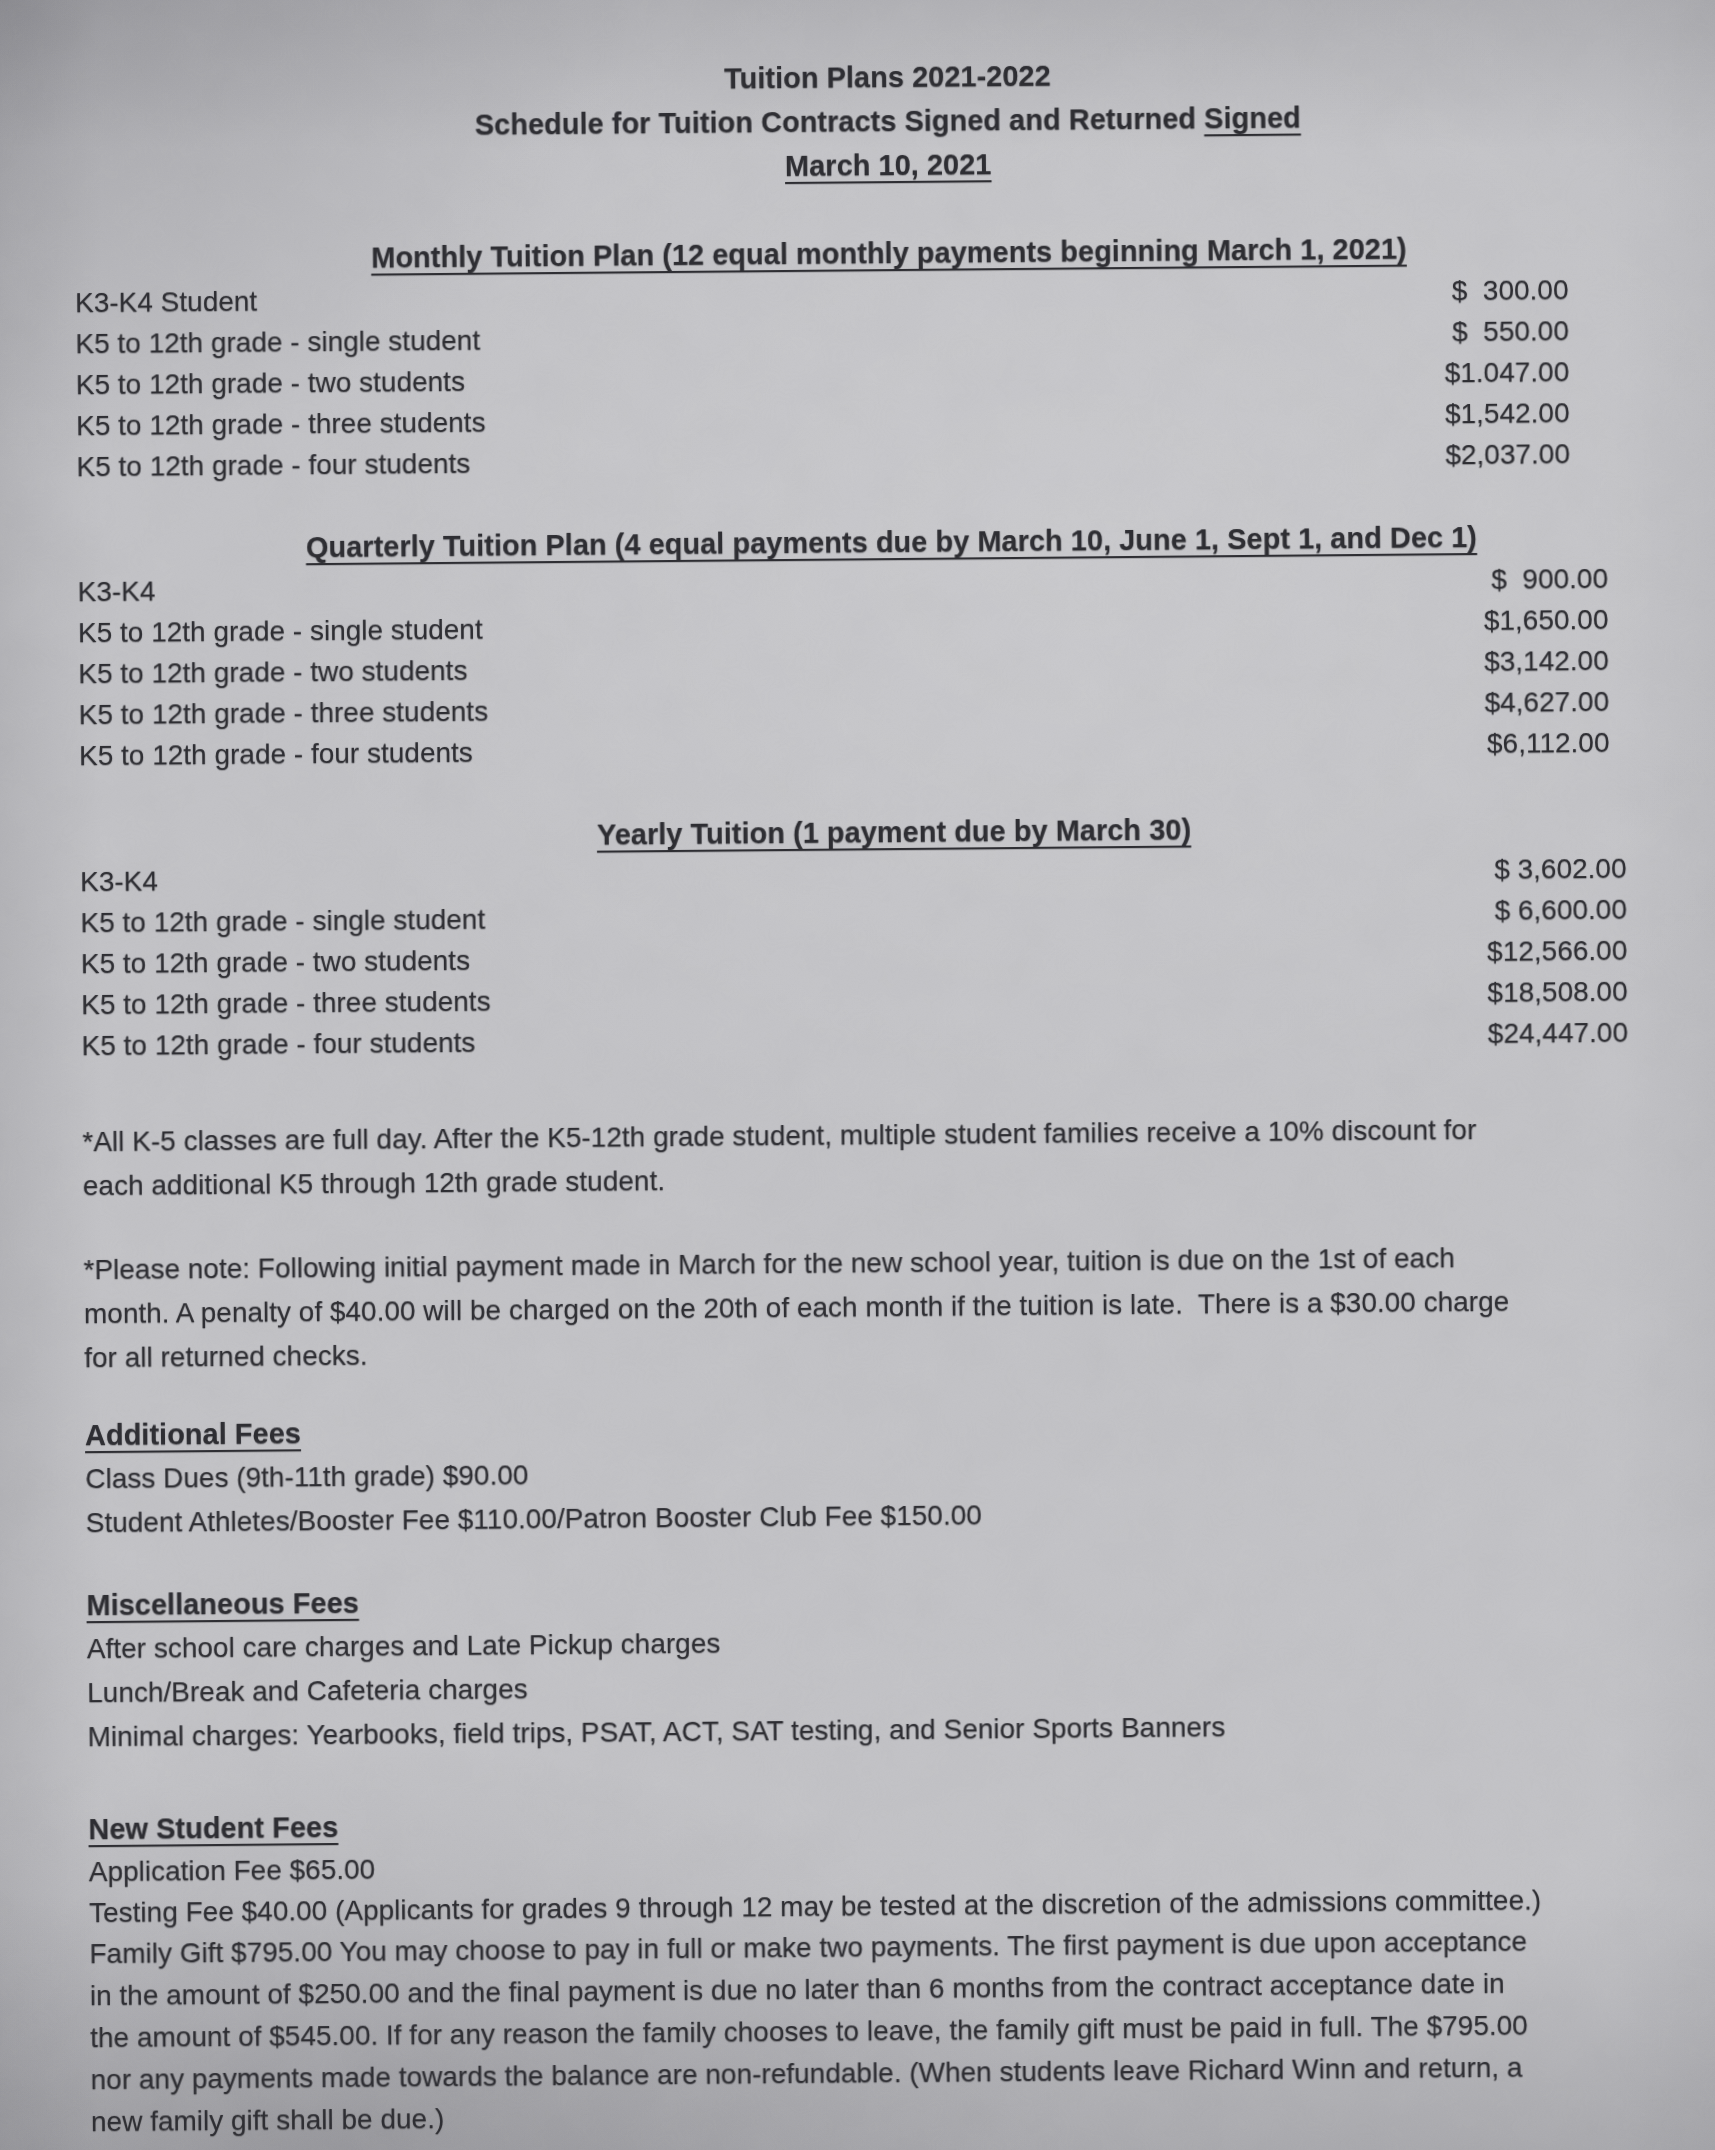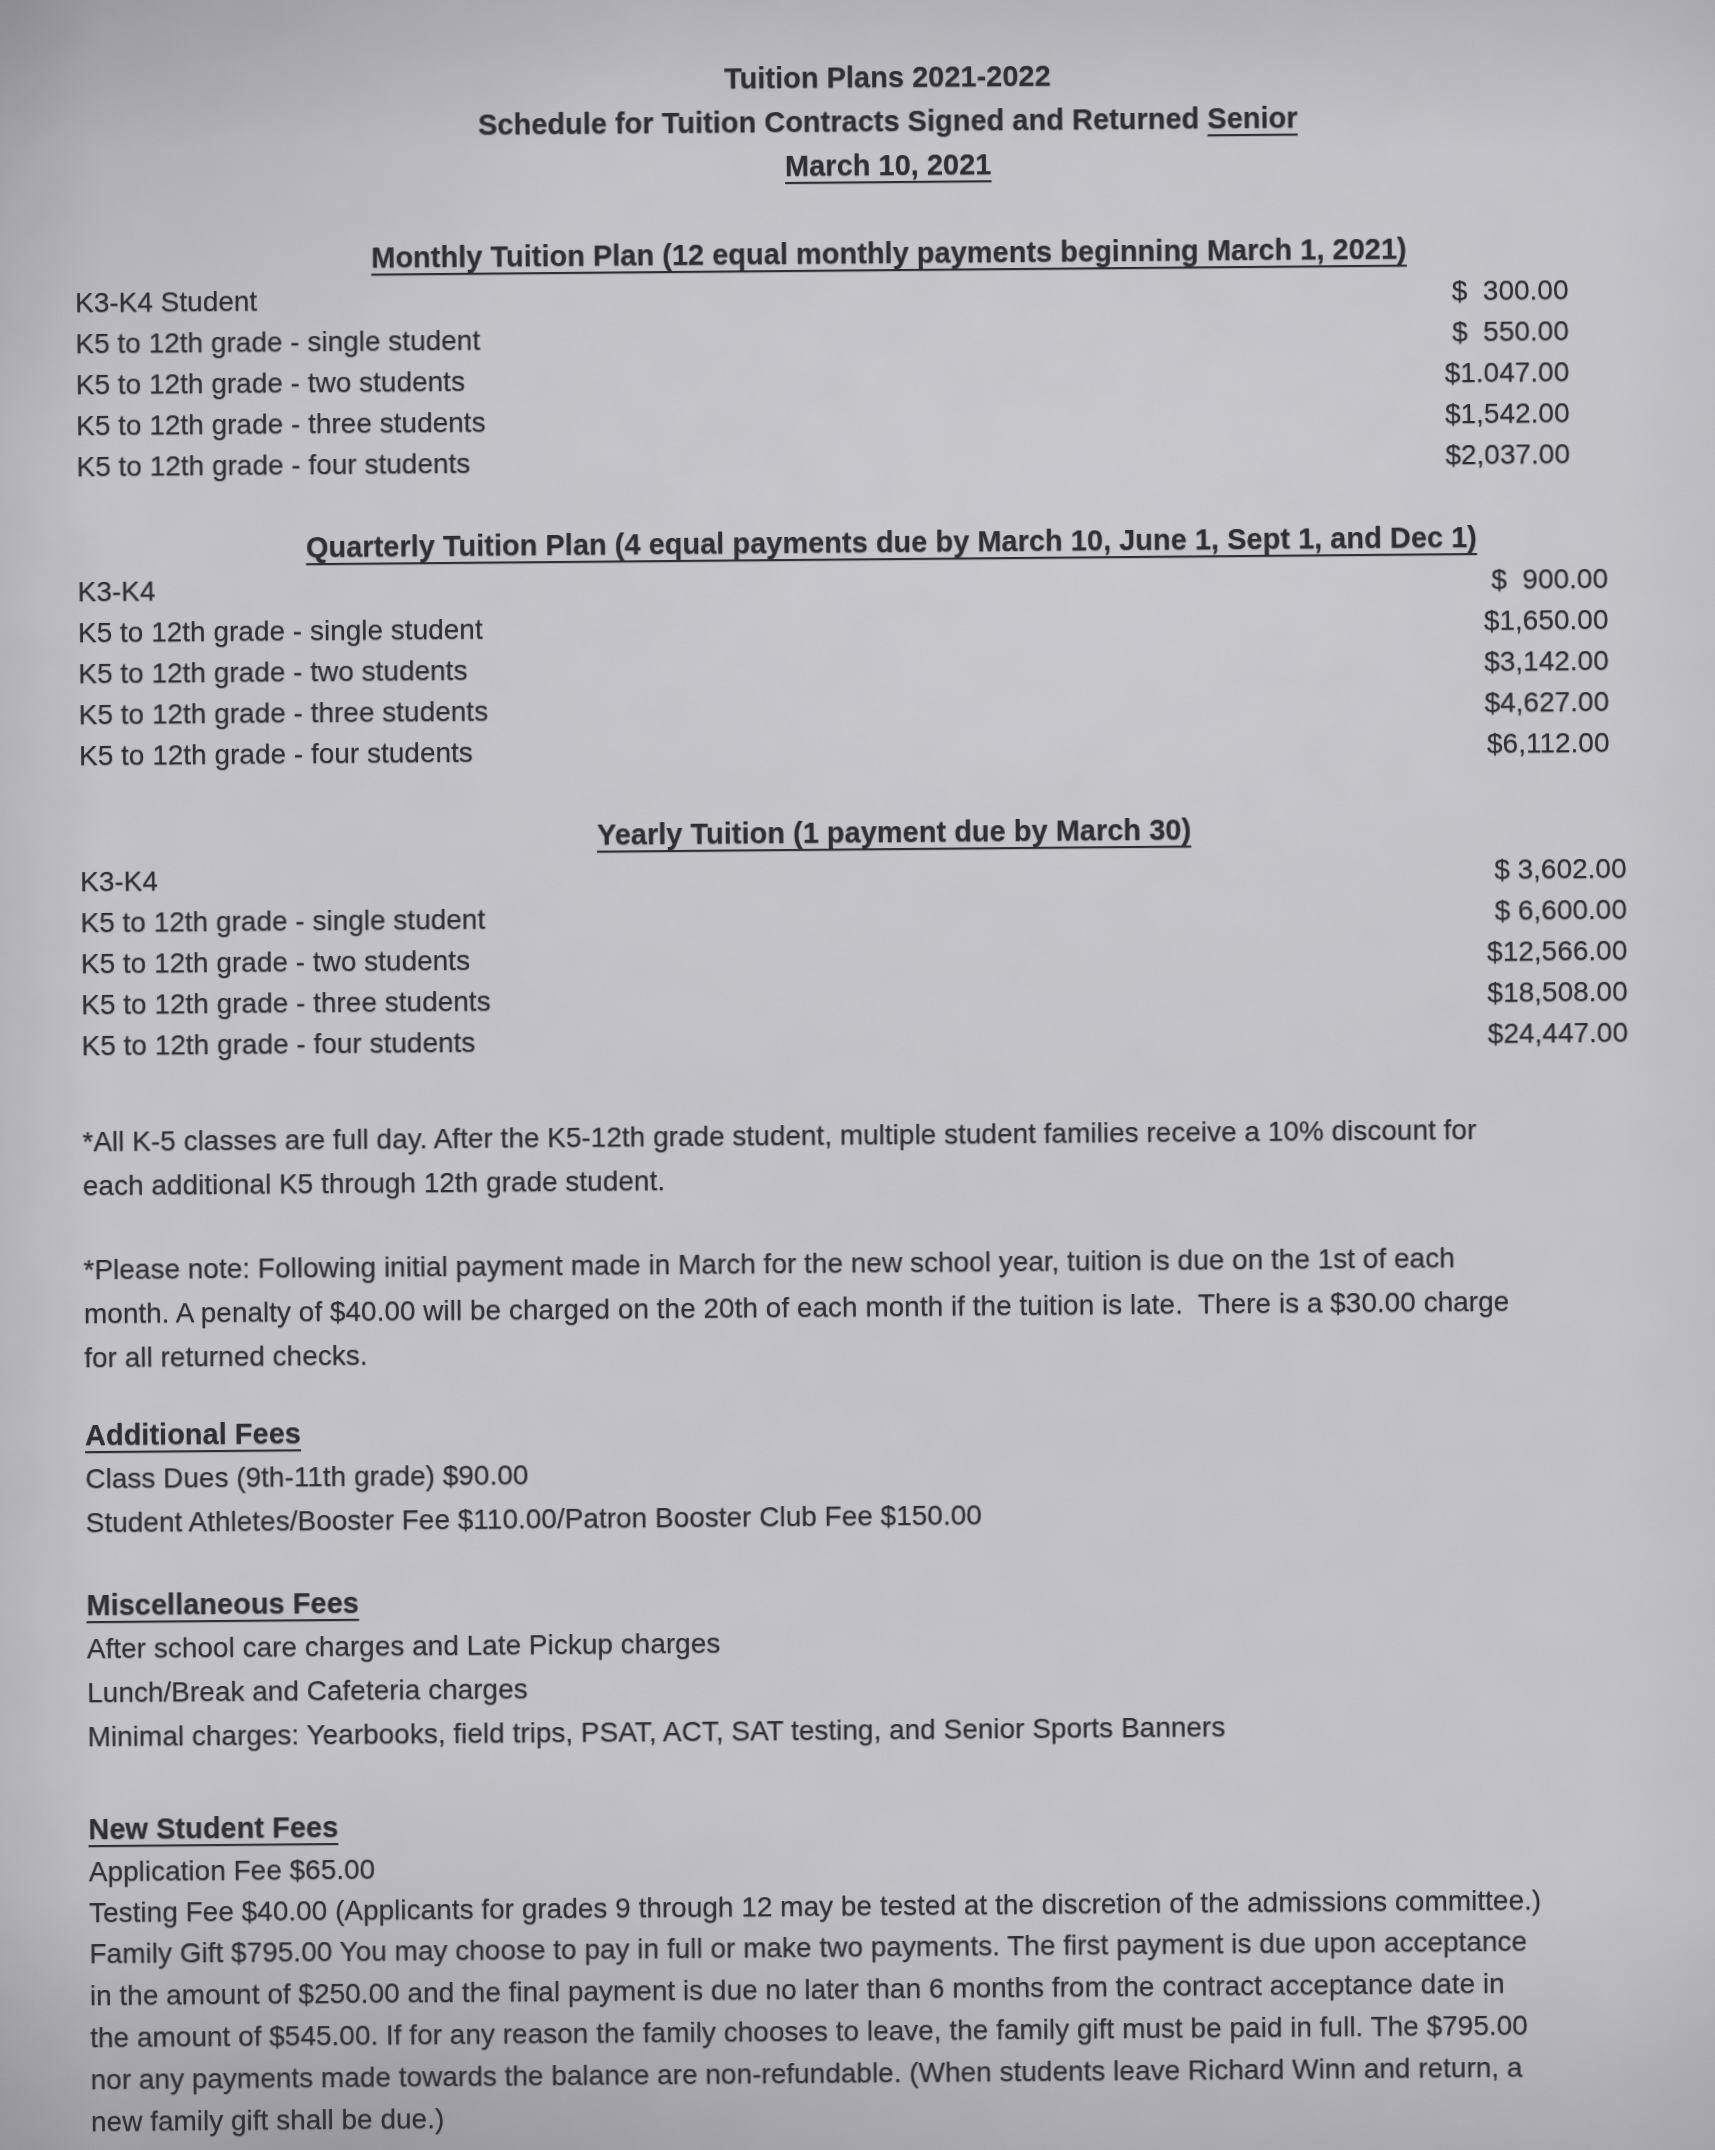--- a/index.html
+++ b/index.html
@@ -106,21 +106,21 @@
   </filter>
   <rect width="100%" height="100%" filter="url(#mottle)" opacity="0.06"></rect>
   <rect width="100%" height="100%" filter="url(#grain)" opacity="0.05"></rect>
 </svg>
 
 <div class="sheet">
   <div class="content">
 
     <div class="titles">
       <div>Tuition Plans 2021-2022</div>
-      <div><span>Schedule for Tuition Contracts Signed and Returned </span><span class="u">Senior</span></div>
+      <div><span>Schedule for Tuition Contracts Signed and Returned </span><span class="u">Signed</span></div>
       <div><span class="u">March 10, 2021</span></div>
     </div>
 
     <div class="plan plan1">
       <div class="plan-heading"><span class="u">Monthly Tuition Plan (12 equal monthly payments beginning March 1, 2021)</span></div>
       <div class="row">
         <span class="label">K3-K4 Student</span>
         <span class="amount">$  300.00</span>
       </div>
       <div class="row">

